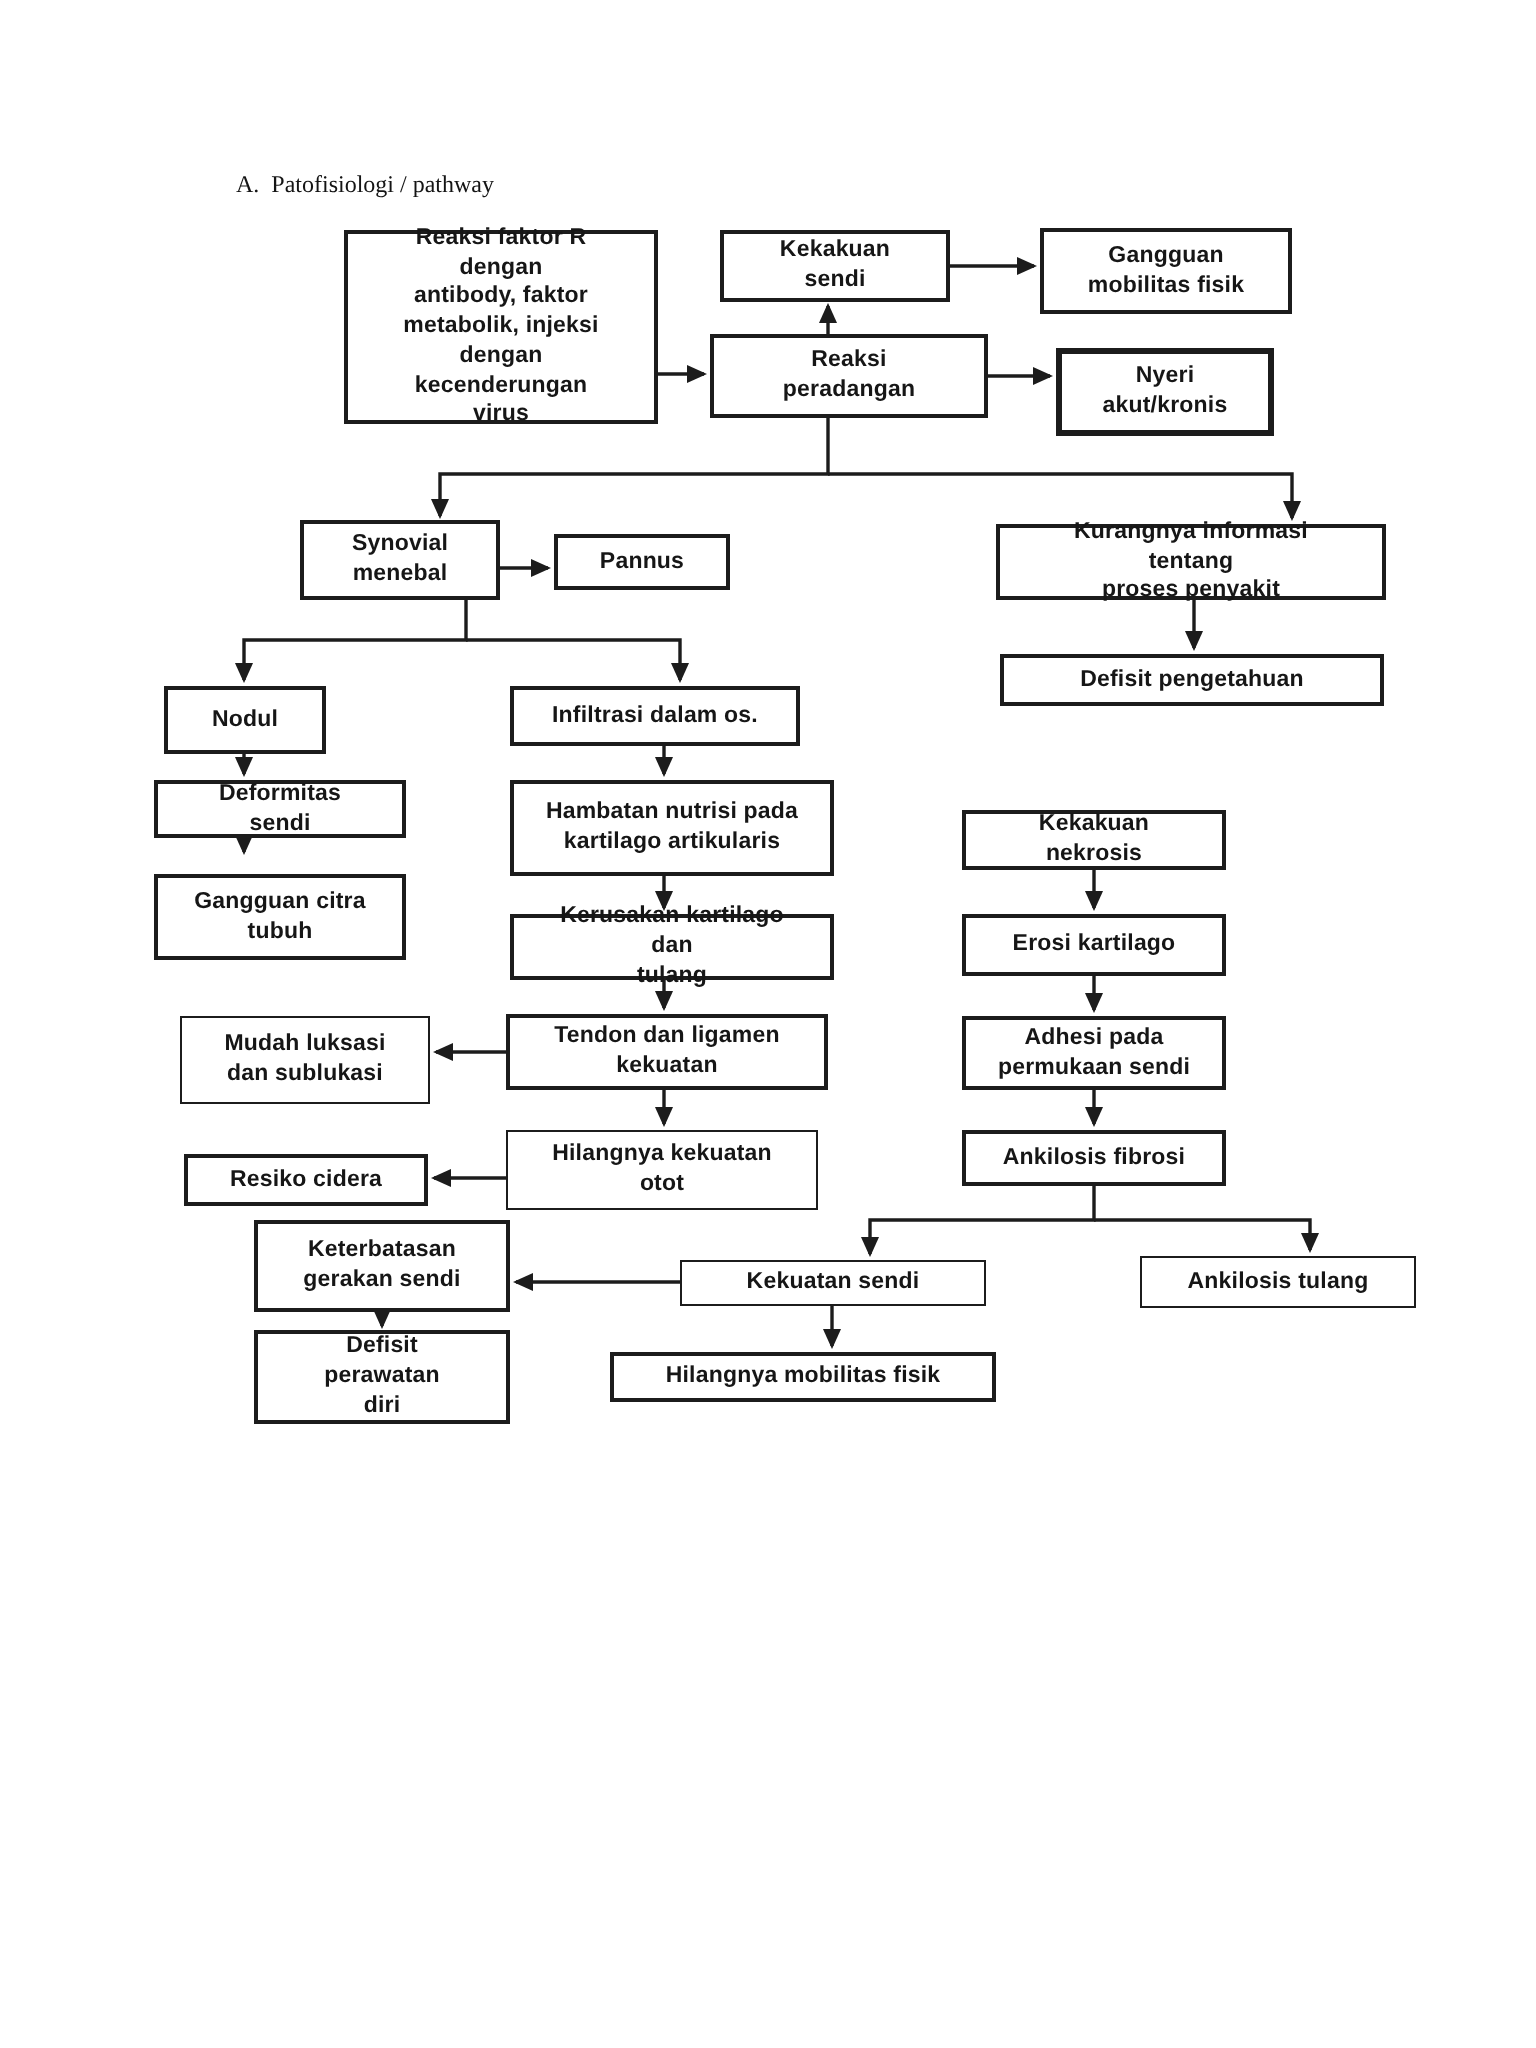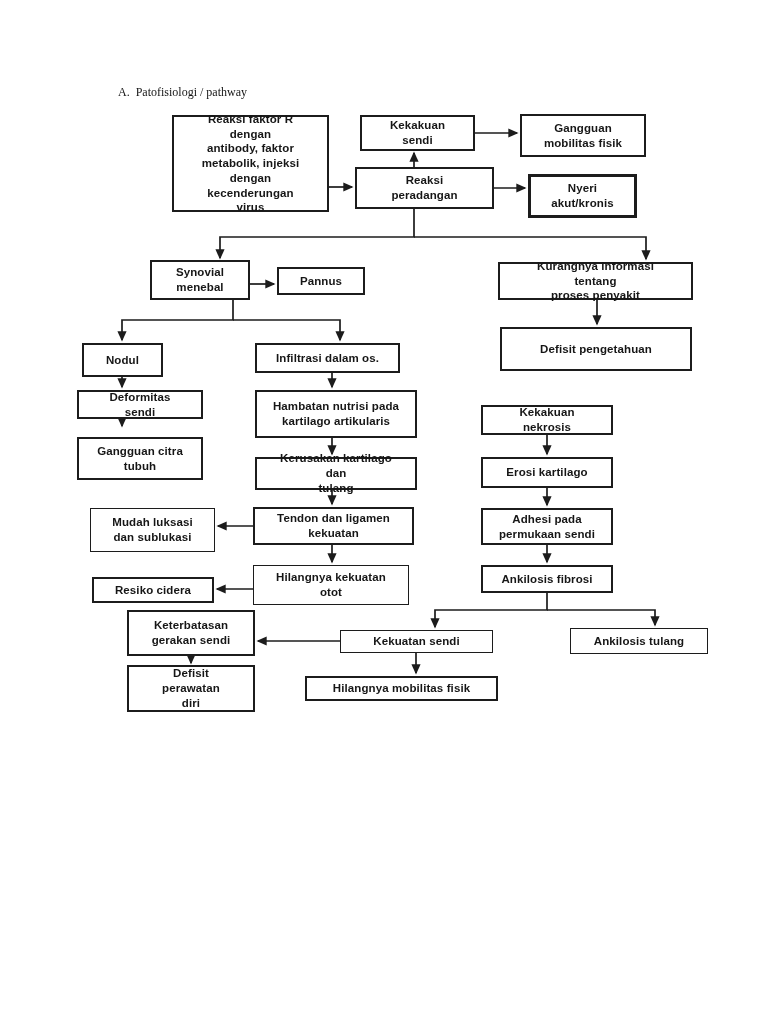--- a/index.html
+++ b/index.html
@@ -79,21 +79,21 @@
 mobilitas fisik</div>
       <div class="node" style="left: 355px; top: 167px; width: 139px; height: 42px; border-width: 2.5px;">Reaksi
 peradangan</div>
       <div class="node" style="left: 528px; top: 174px; width: 109px; height: 44px; border-width: 3px;">Nyeri
 akut/kronis</div>
       <div class="node" style="left: 150px; top: 260px; width: 100px; height: 40px; border-width: 2.5px;">Synovial
 menebal</div>
       <div class="node" style="left: 277px; top: 267px; width: 88px; height: 28px; border-width: 2px;">Pannus</div>
       <div class="node" style="left: 498px; top: 262px; width: 195px; height: 38px; border-width: 2.5px;">Kurangnya informasi tentang
 proses penyakit</div>
-      <div class="node" style="left: 500px; top: 327px; width: 192px; height: 44px; border-width: 2px;">Defisit pengetahuan</div>
+      <div class="node" style="left: 500px; top: 327px; width: 192px; height: 26px; border-width: 2px;">Defisit pengetahuan</div>
       <div class="node" style="left: 82px; top: 343px; width: 81px; height: 34px; border-width: 2px;">Nodul</div>
       <div class="node" style="left: 255px; top: 343px; width: 145px; height: 30px; border-width: 2.5px;">Infiltrasi dalam os.</div>
       <div class="node" style="left: 77px; top: 390px; width: 126px; height: 29px; border-width: 2px;">Deformitas sendi</div>
       <div class="node" style="left: 255px; top: 390px; width: 162px; height: 48px; border-width: 2.5px;">Hambatan nutrisi pada
 kartilago artikularis</div>
       <div class="node" style="left: 77px; top: 437px; width: 126px; height: 43px; border-width: 2px;">Gangguan citra
 tubuh</div>
       <div class="node" style="left: 255px; top: 457px; width: 162px; height: 33px; border-width: 2px;">Kerusakan kartilago dan
 tulang</div>
       <div class="node" style="left: 481px; top: 405px; width: 132px; height: 30px; border-width: 2px;">Kekakuan nekrosis</div>

